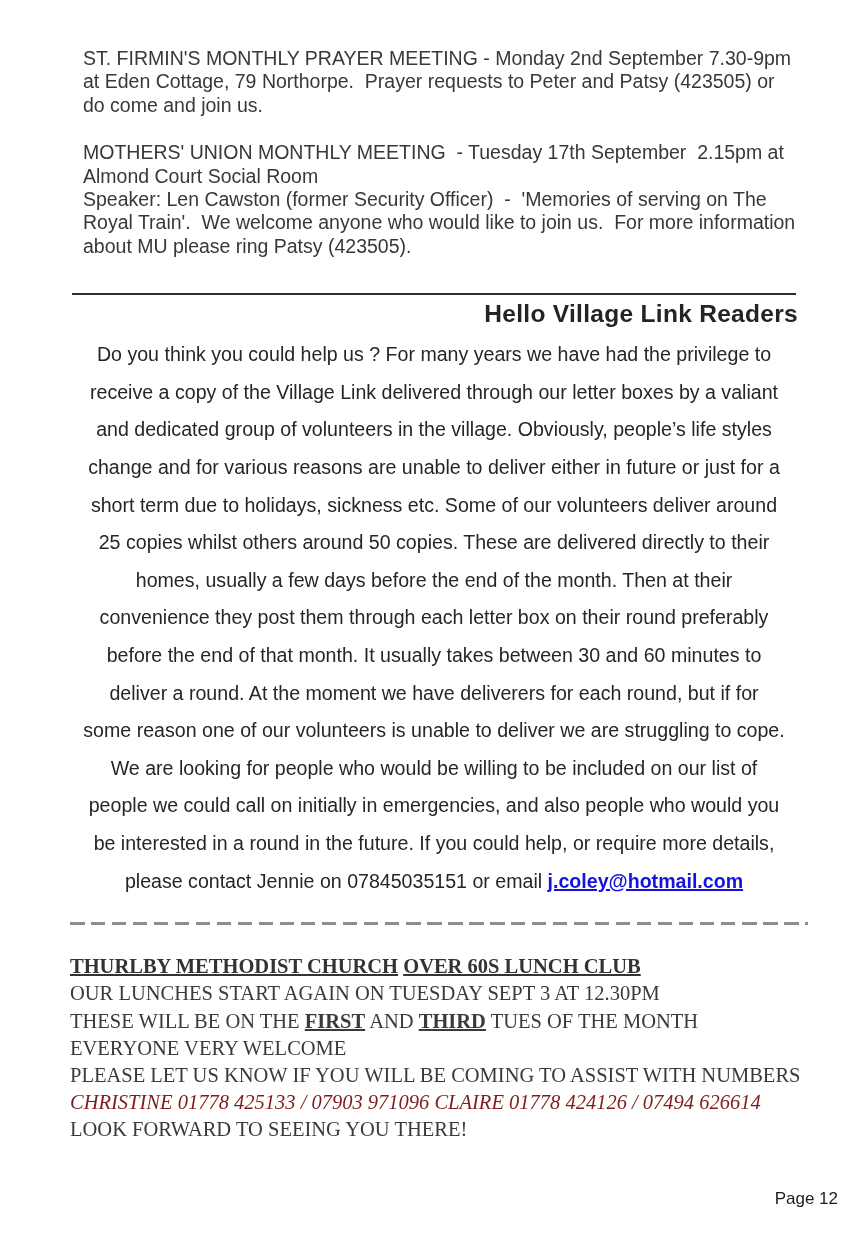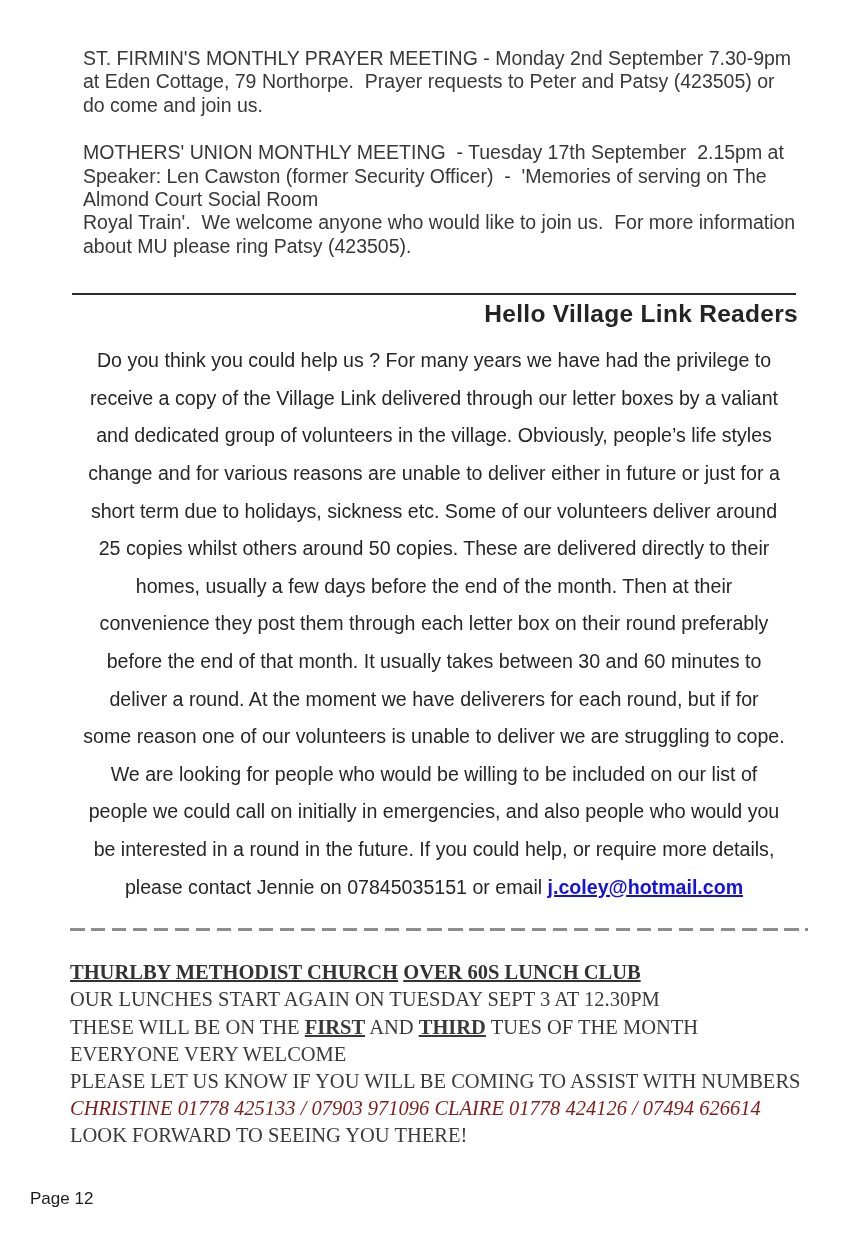--- a/index.html
+++ b/index.html
@@ -42,21 +42,21 @@
     margin: 4px 0 0 0;
     text-align: right;
     font-family: "Liberation Sans", "DejaVu Sans", sans-serif;
     font-weight: bold;
     font-size: 24.5px;
     line-height: 30px;
     color: #242424;
     letter-spacing: 0.3px;
   }
   .vl-body {
-    margin-top: 13px;
+    margin-top: 7px;
     text-align: center;
     font-family: "Liberation Sans", "DejaVu Sans", sans-serif;
     font-size: 19.6px;
     line-height: 37.6px;
     color: #262626;
   }
   .vl-line {
     white-space: pre;
   }
   .email-link {
@@ -102,42 +102,42 @@
     font-style: italic;
   }
   .lc-line { white-space: pre; }
 
   
   .footer {
     position: absolute;
     left: 0;
     right: 0;
     bottom: 26px;
-    text-align: left;
+    text-align: right;
     font-family: "Liberation Sans", "DejaVu Sans", sans-serif;
     font-size: 17px;
     color: #1c1c1c;
   }
 </style>
 </head>
 <body>
 
 <div class="page">
 
   <section class="notices">
     <div>
         <div class="notice-line">ST. FIRMIN'S MONTHLY PRAYER MEETING - Monday 2nd September 7.30-9pm</div>
         <div class="notice-line">at Eden Cottage, 79 Northorpe.  Prayer requests to Peter and Patsy (423505) or</div>
         <div class="notice-line">do come and join us.</div>
       </div>
     <div class="notice-gap"></div>
     <div>
         <div class="notice-line">MOTHERS' UNION MONTHLY MEETING  - Tuesday 17th September  2.15pm at</div>
+        <div class="notice-line">Almond Court Social Room</div>
         <div class="notice-line">Speaker: Len Cawston (former Security Officer)  -  'Memories of serving on The</div>
-        <div class="notice-line">Almond Court Social Room</div>
         <div class="notice-line">Royal Train'.  We welcome anyone who would like to join us.  For more information</div>
         <div class="notice-line">about MU please ring Patsy (423505).</div>
       </div>
   </section>
 
   <div class="divider-solid"></div>
 
   <h1 class="vl-heading">Hello Village Link Readers</h1>
 
   <div class="vl-body">

